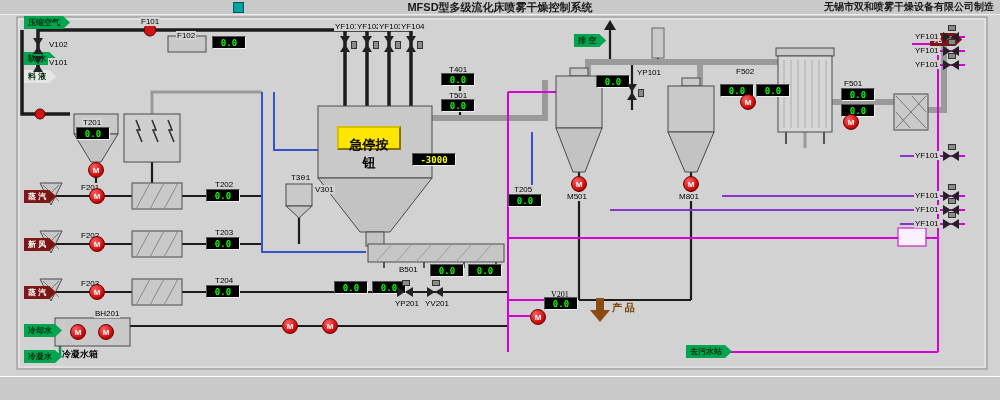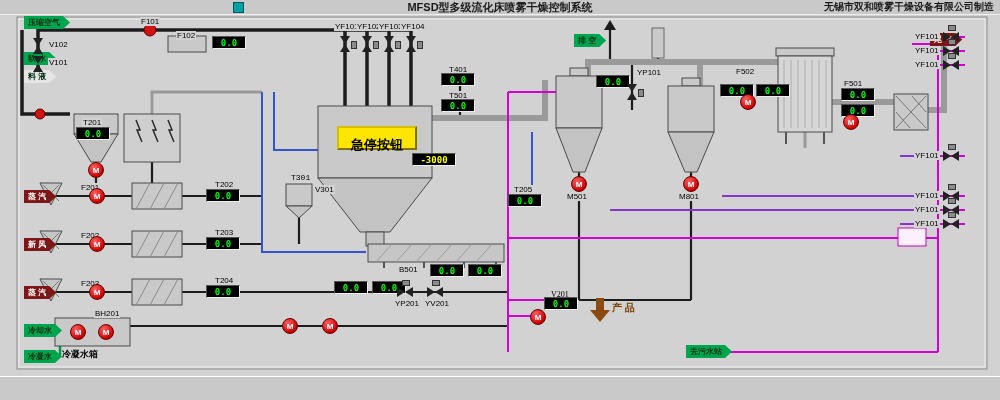--- a/index.html
+++ b/index.html
@@ -16,21 +16,21 @@
   .tag{position:absolute;font-size:8px;line-height:9px;color:#000;background:#d2d2d2;padding:0 1px;white-space:nowrap;}
   .disp{position:absolute;height:13px;background:#000;border-top:1px solid #555;border-left:1px solid #555;border-right:1px solid #efefef;border-bottom:1px solid #efefef;font-family:"DejaVu Sans Mono",monospace;font-size:9px;font-weight:bold;text-align:center;line-height:13px;box-sizing:border-box;}
   .motor{position:absolute;width:16px;height:16px;border-radius:50%;background:radial-gradient(circle at 35% 30%,#ff6060,#c80000 72%);border:1px solid #600;color:#fff;font-size:8px;font-weight:bold;text-align:center;line-height:15px;box-sizing:border-box;}
   .flag{position:absolute;height:13px;line-height:13px;font-size:8px;font-weight:bold;padding:0 10px 0 4px;clip-path:polygon(0 0,calc(100% - 7px) 0,100% 50%,calc(100% - 7px) 100%,0 100%);white-space:nowrap;}
   .lbl{position:absolute;white-space:nowrap;font-weight:bold;line-height:10px;}
   .valve{position:absolute;width:16px;height:12px;}
   .valve .vl{position:absolute;left:0;top:1px;width:0;height:0;border:5px solid transparent;border-right:0;border-left:8px solid #222;}
   .valve .vr{position:absolute;right:0;top:1px;width:0;height:0;border:5px solid transparent;border-left:0;border-right:8px solid #222;}
   .valve .va{position:absolute;left:5px;top:-6px;width:6px;height:4px;background:#8a8a8a;border:1px solid #333;}
   .valve.vert{transform:rotate(90deg);}
-  .estop{position:absolute;left:337px;top:126px;width:80px;height:24px;background:#ffe600;border:2px outset #d8bc00;font-family:"Liberation Sans",sans-serif;font-size:13px;font-weight:bold;color:#000;padding:8px;cursor:pointer;}
+  .estop{position:absolute;left:337px;top:126px;width:64px;height:24px;background:#ffe600;border:2px outset #d8bc00;font-family:"Liberation Sans",sans-serif;font-size:13px;font-weight:bold;color:#000;padding:8px;cursor:pointer;}
   .watermark{position:absolute;left:64px;top:74px;font-size:30px;font-weight:bold;color:#f50000;letter-spacing:1px;white-space:nowrap;pointer-events:none;
     text-shadow:2px 0 #fff,-2px 0 #fff,0 2px #fff,0 -2px #fff,1px 1px #fff,-1px -1px #fff,1px -1px #fff,-1px 1px #fff;}
   
   .bottombar{position:absolute;left:0;top:376px;width:1000px;height:24px;background:#c9c9c9;border-top:1px solid #fff;}
 </style>
 </head>
 <body>
 
 <div id="root">
 

